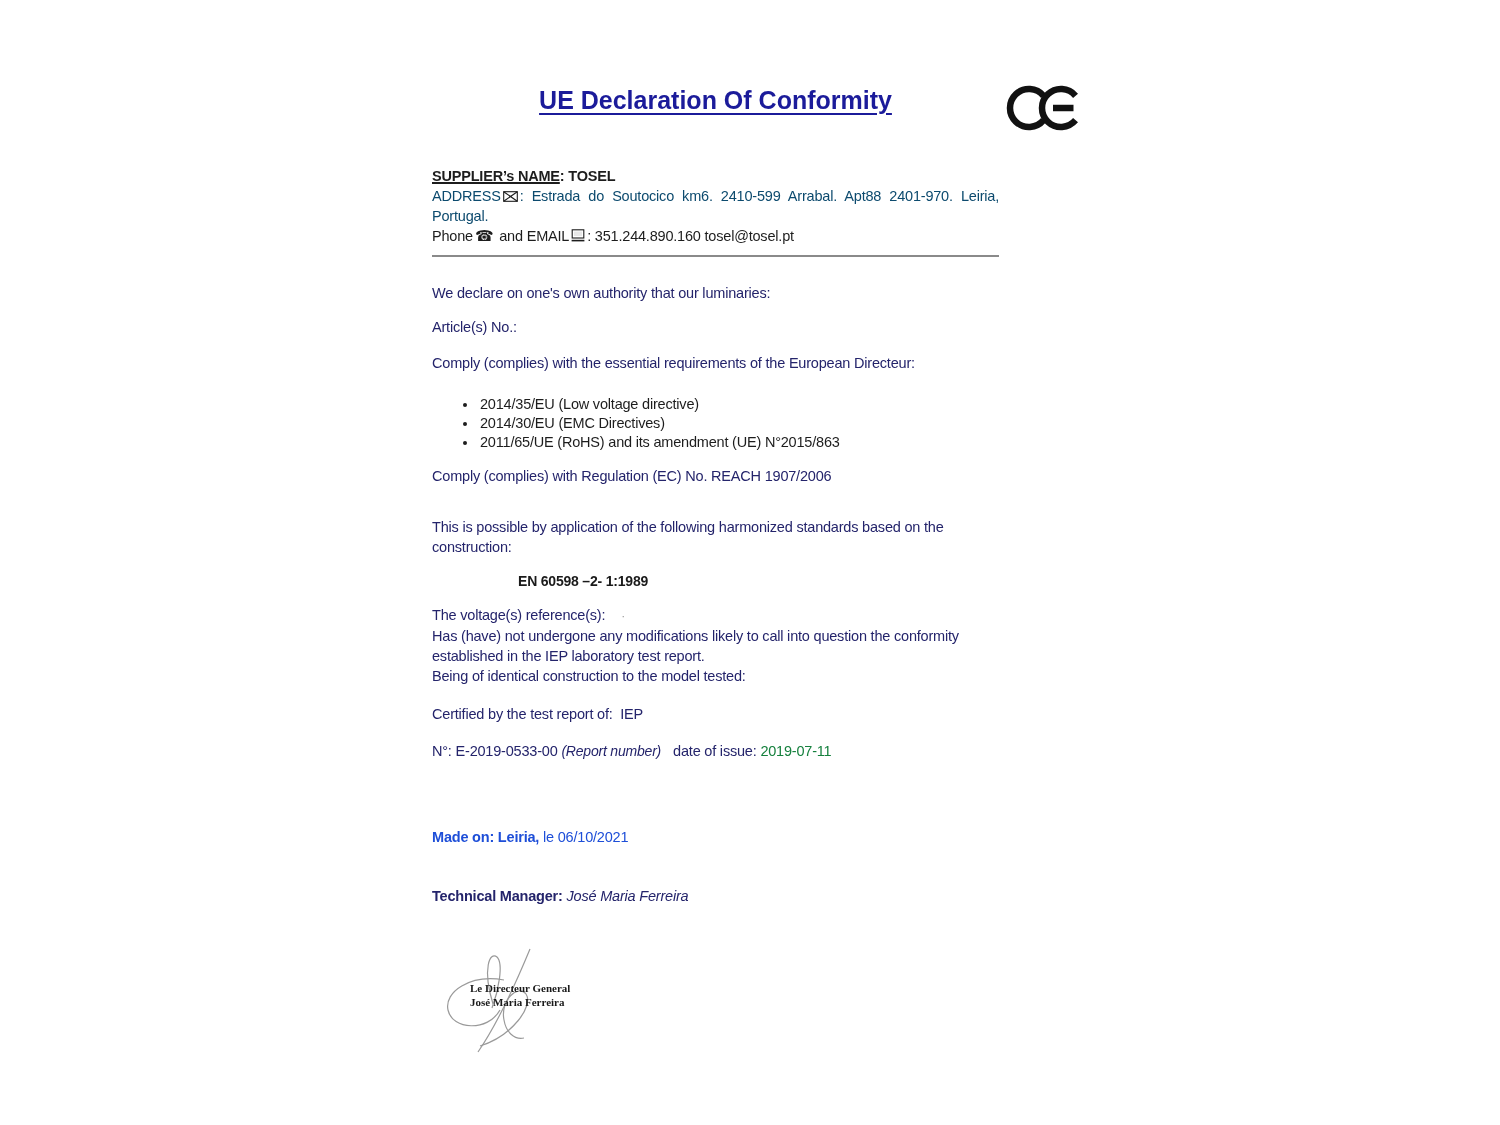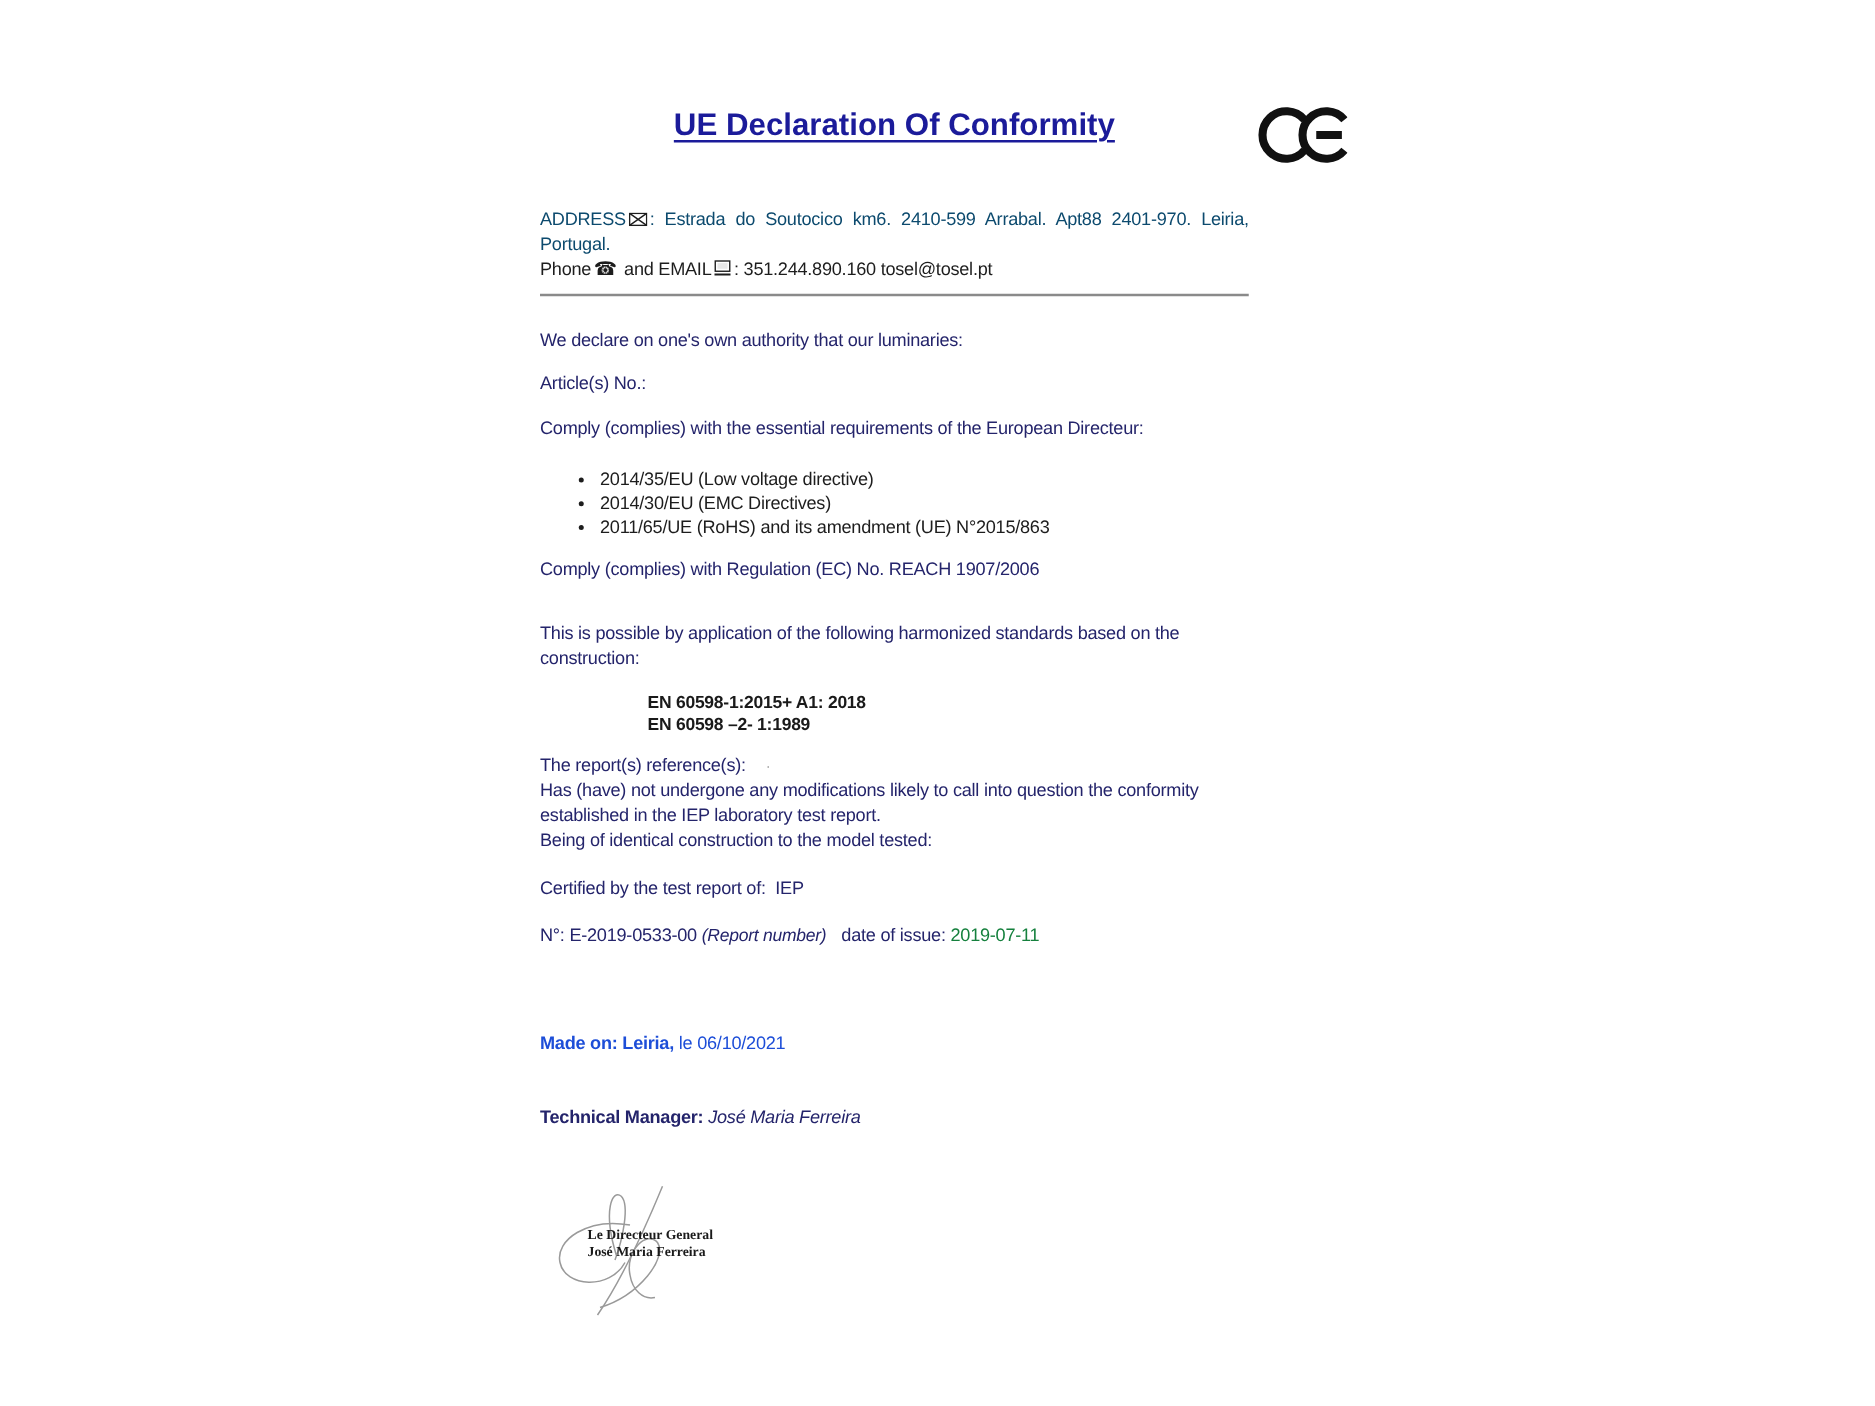--- a/index.html
+++ b/index.html
@@ -57,20 +57,21 @@
       <g fill="none" stroke="#111111" stroke-width="6.5">
         <path d="M37.56 13.79 A19 19 0 1 0 37.56 38.21"></path>
         <path d="M69.56 13.79 A19 19 0 1 0 69.56 38.21"></path>
         <path d="M47 26 L67.5 26"></path>
       </g>
     </svg>
   </div>
 
   <div class="content">
 
+    <p class="supplier-name"><span class="u">SUPPLIER’s NAME</span><span>: TOSEL</span></p>
 
     <p class="addr"><span>ADDRESS</span><svg class="icon-inline" width="15" height="11" viewBox="0 0 15 11">
           <g fill="none" stroke="#1d1d1d" stroke-width="1.1">
             <rect x="0.7" y="0.7" width="13.6" height="9.6"></rect>
             <path d="M0.7 0.7 L14.3 10.3 M14.3 0.7 L0.7 10.3"></path>
           </g>
         </svg><span>: Estrada do Soutocico km6. 2410-599 Arrabal. Apt88 2401-970. Leiria, Portugal.</span></p>
 
     <p class="contact"><span>Phone</span><span class="phone-glyph">☎</span><span> and EMAIL</span><svg class="icon-inline" width="14" height="13" viewBox="0 0 14 13">
           <g fill="none" stroke="#1d1d1d" stroke-width="1.1">
@@ -92,25 +93,24 @@
       <li>2014/35/EU (Low voltage directive)</li>
       <li>2014/30/EU (EMC Directives)</li>
       <li>2011/65/UE (RoHS) and its amendment (UE) N°2015/863</li>
     </ul>
 
     <p class="navy comply-reach">Comply (complies) with Regulation (EC) No. REACH 1907/2006</p>
 
     <p class="navy harmonized">This is possible by application of the following harmonized standards based on the construction:</p>
 
     <div class="standards">
-      <div>EN 60598-1:2015+ A1: 2018</div>
       <div>EN 60598 –2- 1:1989</div>
     </div>
 
-    <p class="navy product"><span>The report(s) reference(s):</span><span class="stray">·</span><br><span>Has (have) not undergone any modifications likely to call into question the conformity established in the IEP laboratory test report.</span><br><span>Being of identical construction to the model tested:</span></p>
+    <p class="navy product"><span>The voltage(s) reference(s):</span><span class="stray">·</span><br><span>Has (have) not undergone any modifications likely to call into question the conformity established in the IEP laboratory test report.</span><br><span>Being of identical construction to the model tested:</span></p>
 
     <p class="navy certified">Certified by the test report of:&nbsp; IEP</p>
 
     <p class="report"><span>N°: E-2019-0533-00</span> <span class="note">(Report number)</span><span class="date-label">date of issue:</span> <span class="date">2019-07-11</span></p>
 
     <p class="made"><span class="b">Made on: Leiria,</span> <span>le 06/10/2021</span></p>
 
     <p class="tech"><span class="b">Technical Manager:</span> <span class="i">José Maria Ferreira</span></p>
 
   </div>

